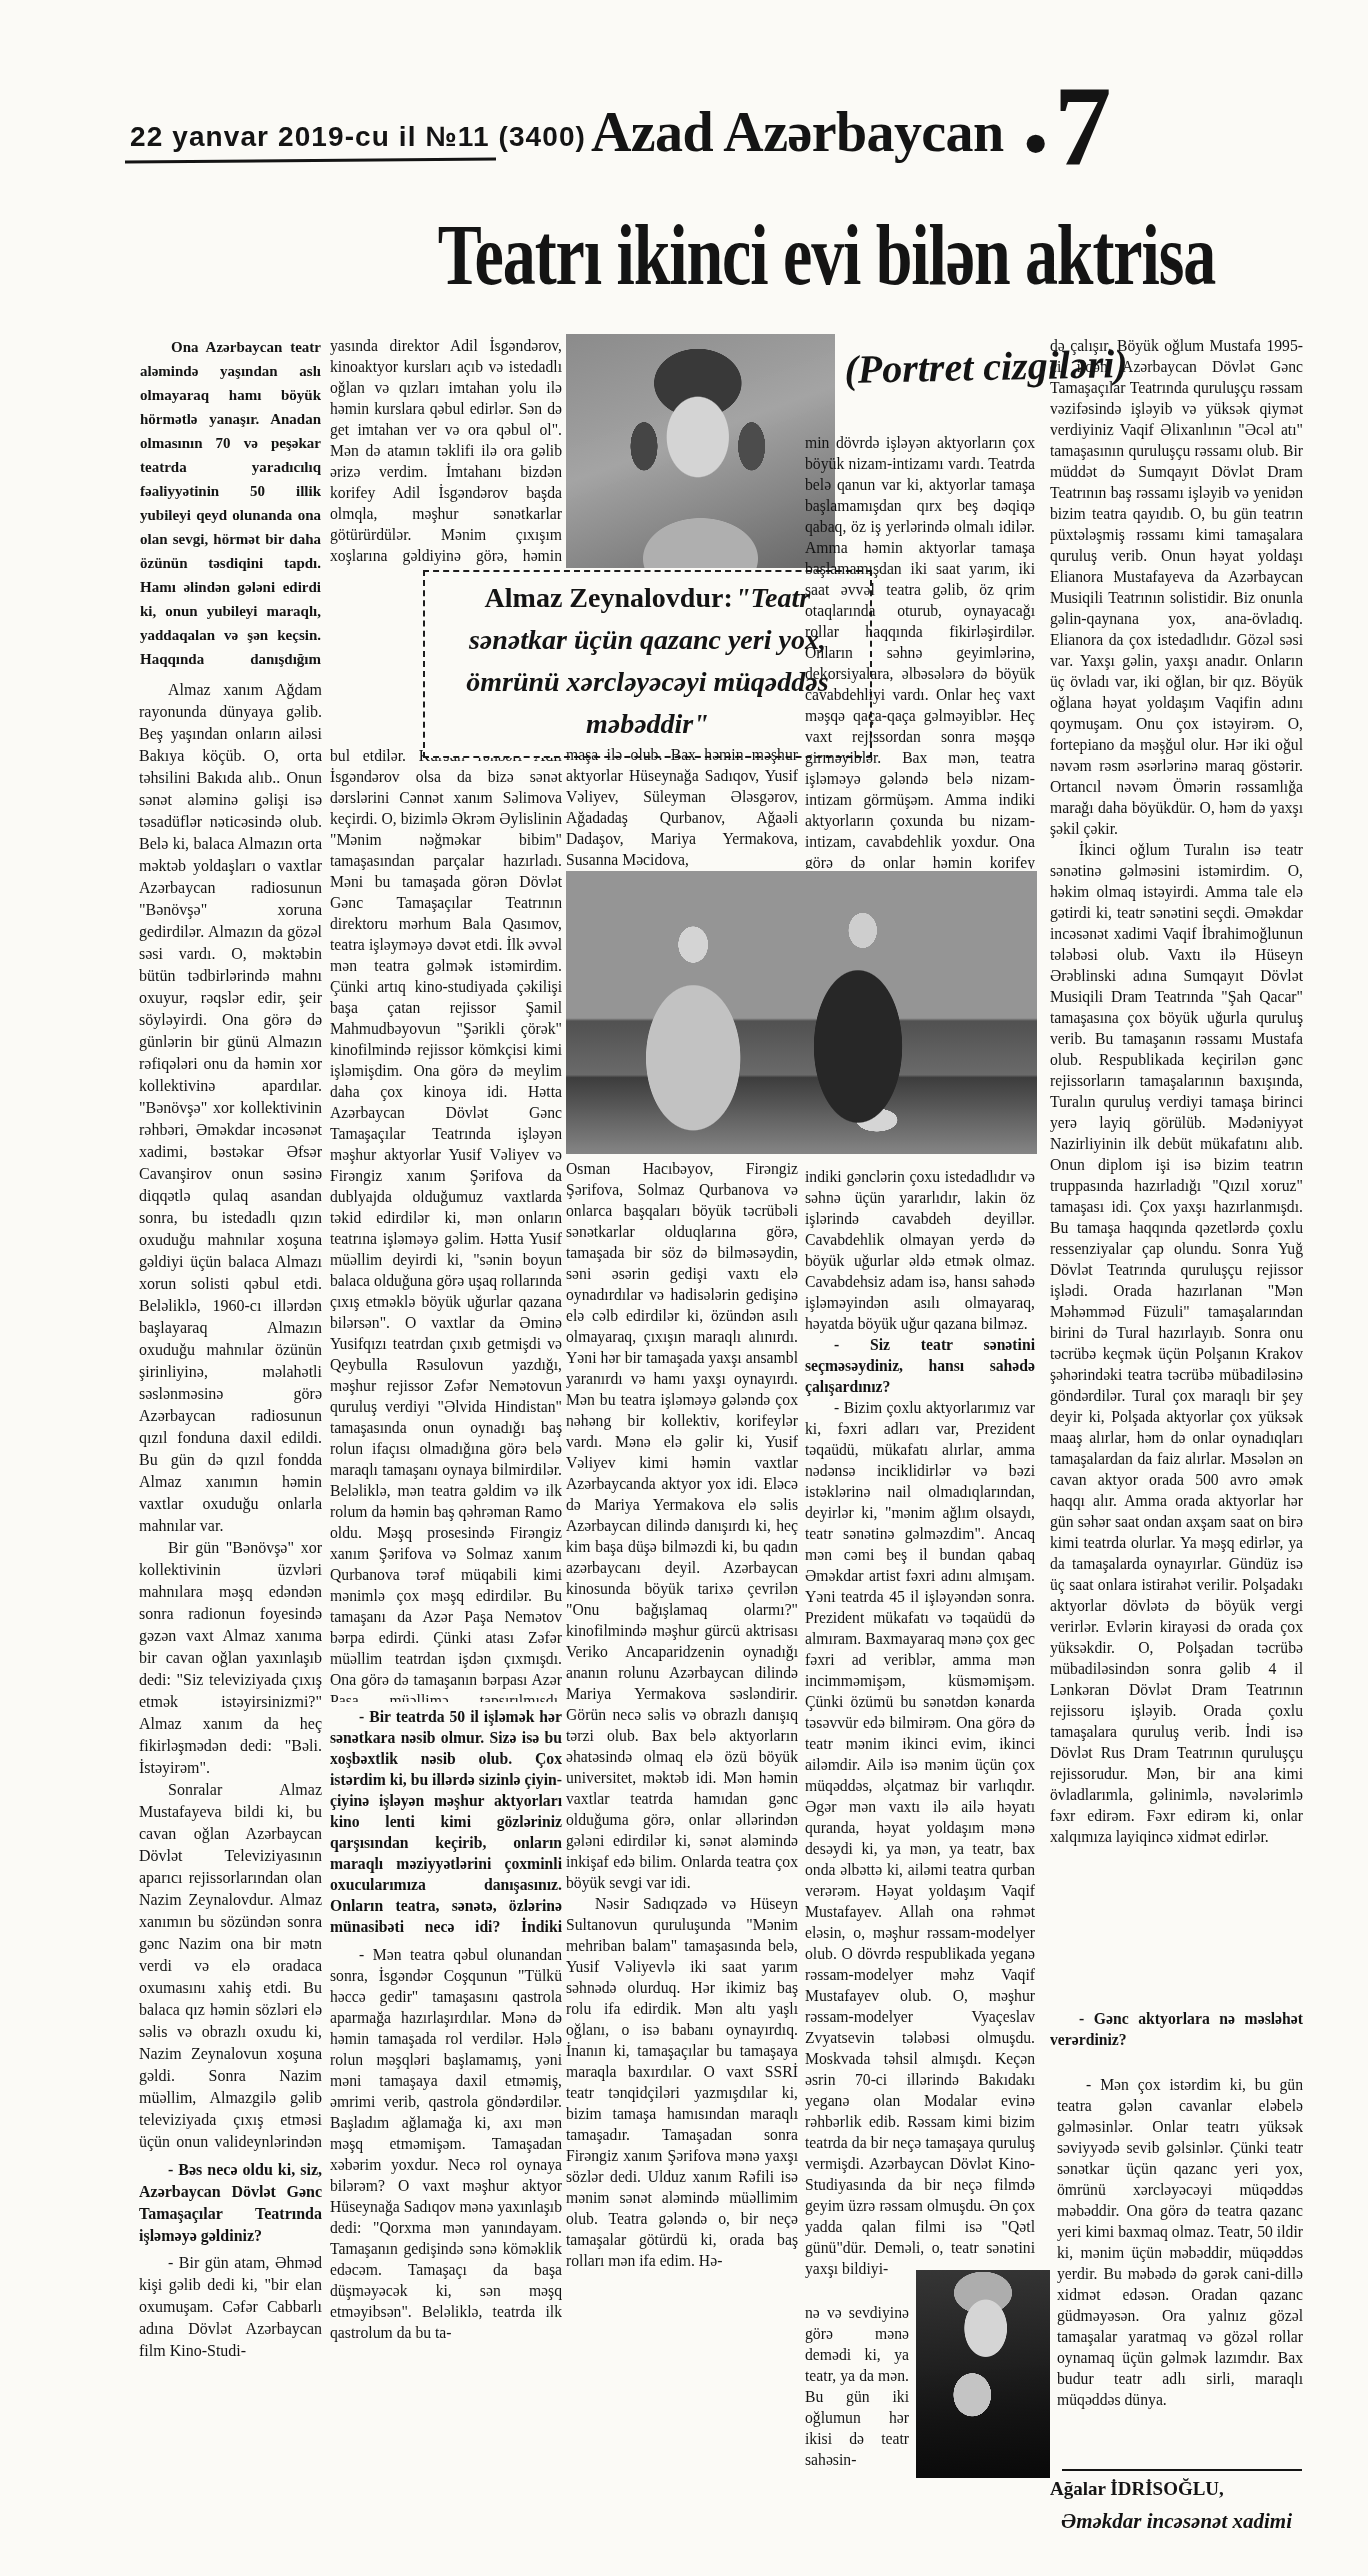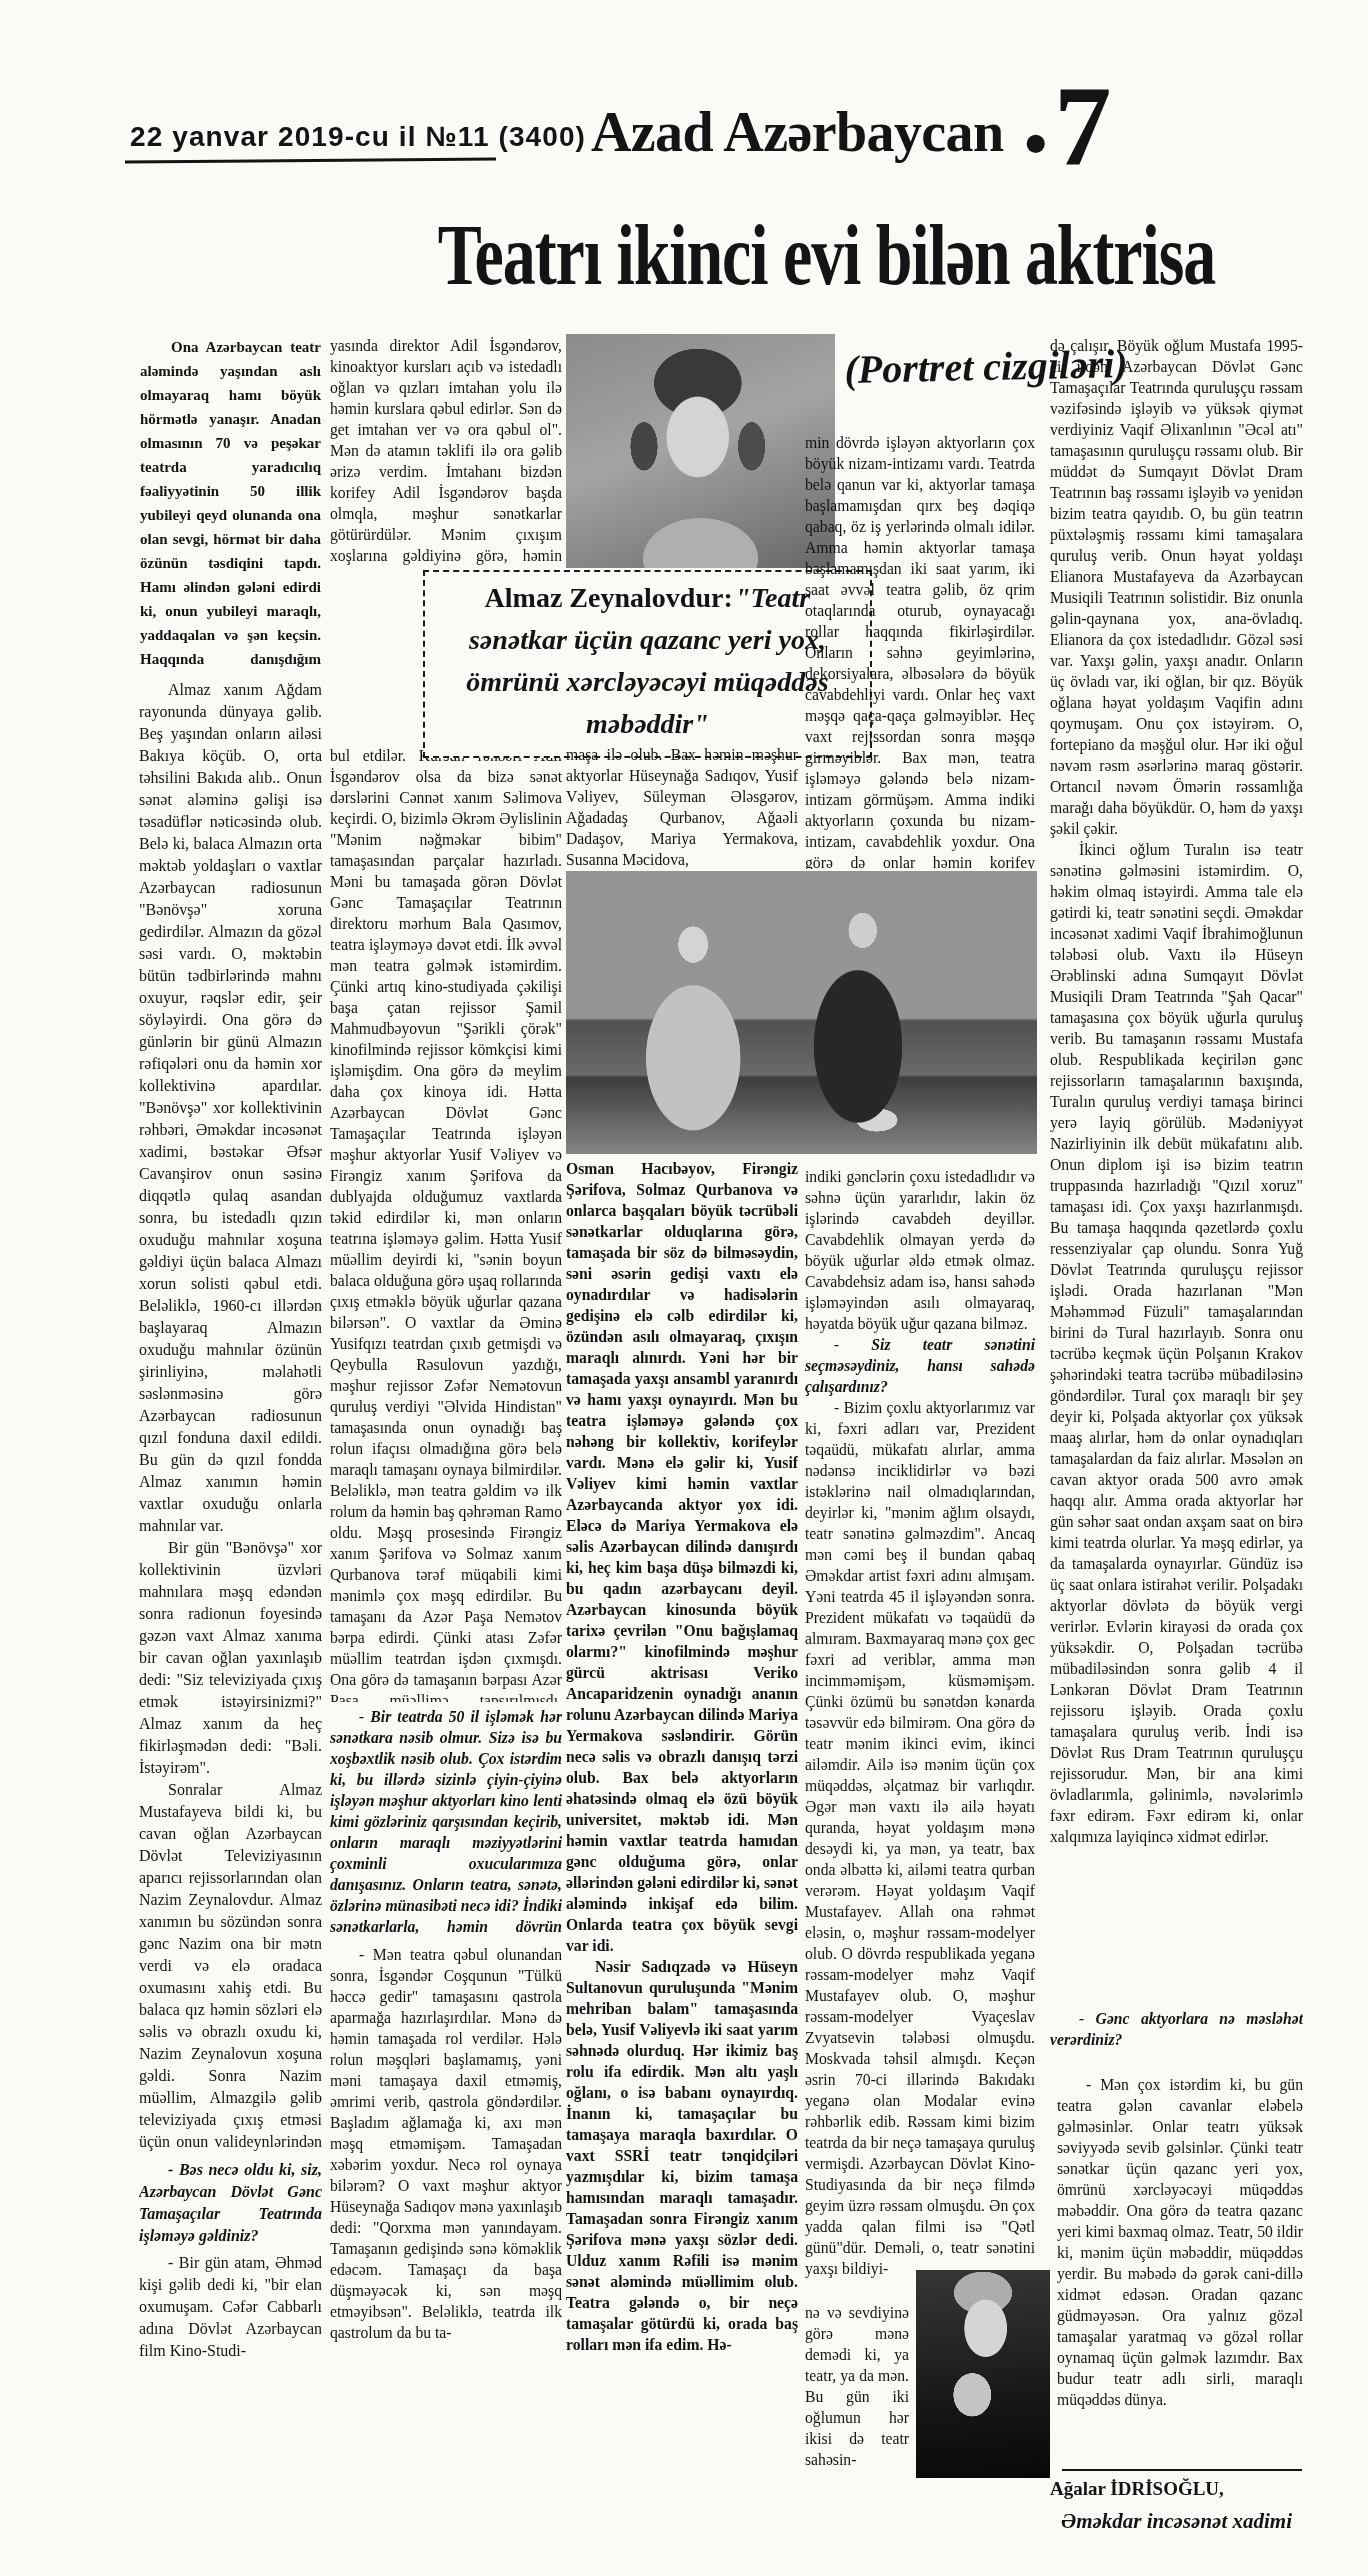--- a/index.html
+++ b/index.html
@@ -16,21 +16,21 @@
   
   .rubric{font-size:40px;font-weight:bold;font-style:italic;text-align:center;white-space:nowrap;transform:rotate(-1.2deg);}
   
   .colT{text-align:justify;overflow:hidden;}
   .colT p{margin:0;text-indent:29px;}
   .colT p.ni{text-indent:0;}
   .f28{font-size:15.7px;line-height:21px;}
   .f26{font-size:16px;line-height:22px;}
   .intro{font-weight:bold;font-size:15px;line-height:24px;text-align:justify;overflow:hidden;}
   .intro p{margin:0;text-indent:31px;}
-  .qst{font-weight:bold;font-style:italic;}
+  .qst{font-weight:bold;}
   
   .quote-box{border:2.2px dashed #1c1c1c;text-align:center;padding:7.8px 13.4px;background:#fbfaf6;}
   .quote-box .speaker{font-weight:bold;font-size:28px;}
   .quote-box .quote{font-weight:bold;font-style:italic;font-size:28px;}
   .quote-box div{line-height:36px;}
   
   .photo{filter:grayscale(1) contrast(1.03);}
   .actress{background:
     radial-gradient(51px 66px at 49% 44%, #d8d1c4 0 60%, rgba(0,0,0,0) 62%),
     radial-gradient(70px 55px at 49% 21%, #3f3a34 0 62%, rgba(0,0,0,0) 63%),
@@ -104,21 +104,21 @@
 
   <div class="abs photo actress" style="left:566px;top:334px;width:269px;height:234px;"></div>
   <div class="abs photo stage" style="left:566px;top:871px;width:471px;height:283px;"></div>
   <div class="abs photo artist" style="left:916px;top:2270px;width:134px;height:208px;"></div>
 
   <div class="abs rubric" style="left:836px;top:343px;width:300px;">(Portret cizgiləri)</div>
 
   <div class="abs colT f28" style="left:566px;top:744px;width:232px;height:126px;">
     <p class="ni">maşa ilə olub. Bax həmin məşhur aktyorlar Hüseynağa Sadıqov, Yusif Vəliyev, Süleyman Ələsgərov, Ağadadaş Qurbanov, Ağaəli Dadaşov, Mariya Yermakova, Susanna Məcidova,</p>
   </div>
-  <div class="abs colT f28" style="left:566px;top:1158px;width:232px;height:1391px;font-weight:bold;">
+  <div class="abs colT f28" style="left:566px;top:1158px;width:232px;height:1391px;">
     <p class="ni">Osman Hacıbəyov, Firəngiz Şərifova, Solmaz Qurbanova və onlarca başqaları böyük təcrübəli sənətkarlar olduqlarına görə, tamaşada bir söz də bilməsəydin, səni əsərin gedişi vaxtı elə oynadırdılar və hadisələrin gedişinə elə cəlb edirdilər ki, özündən asılı olmayaraq, çıxışın maraqlı alınırdı. Yəni hər bir tamaşada yaxşı ansambl yaranırdı və hamı yaxşı oynayırdı. Mən bu teatra işləməyə gələndə çox nəhəng bir kollektiv, korifeylər vardı. Mənə elə gəlir ki, Yusif Vəliyev kimi həmin vaxtlar Azərbaycanda aktyor yox idi. Eləcə də Mariya Yermakova elə səlis Azərbaycan dilində danışırdı ki, heç kim başa düşə bilməzdi ki, bu qadın azərbaycanı deyil. Azərbaycan kinosunda böyük tarixə çevrilən "Onu bağışlamaq olarmı?" kinofilmində məşhur gürcü aktrisası Veriko Ancaparidzenin oynadığı ananın rolunu Azərbaycan dilində Mariya Yermakova səsləndirir. Görün necə səlis və obrazlı danışıq tərzi olub. Bax belə aktyorların əhatəsində olmaq elə özü böyük universitet, məktəb idi. Mən həmin vaxtlar teatrda hamıdan gənc olduğuma görə, onlar əllərindən gələni edirdilər ki, sənət aləmində inkişaf edə bilim. Onlarda teatra çox böyük sevgi var idi.</p>
     <p>Nəsir Sadıqzadə və Hüseyn Sultanovun quruluşunda "Mənim mehriban balam" tamaşasında belə, Yusif Vəliyevlə iki saat yarım səhnədə olurduq. Hər ikimiz baş rolu ifa edirdik. Mən altı yaşlı oğlanı, o isə babanı oynayırdıq. İnanın ki, tamaşaçılar bu tamaşaya maraqla baxırdılar. O vaxt SSRİ teatr tənqidçiləri yazmışdılar ki, bizim tamaşa hamısından maraqlı tamaşadır. Tamaşadan sonra Firəngiz xanım Şərifova mənə yaxşı sözlər dedi. Ulduz xanım Rəfili isə mənim sənət aləmində müəllimim olub. Teatra gələndə o, bir neçə tamaşalar götürdü ki, orada baş rolları mən ifa edim. Hə-</p>
   </div>
 
   <div class="abs colT f28" style="left:805px;top:432px;width:230px;height:437px;">
     <p class="ni">min dövrdə işləyən aktyorların çox böyük nizam-intizamı vardı. Teatrda belə qanun var ki, aktyorlar tamaşa başlamamışdan qırx beş dəqiqə qabaq, öz iş yerlərində olmalı idilər. Amma həmin aktyorlar tamaşa başlamamışdan iki saat yarım, iki saat əvvəl teatra gəlib, öz qrim otaqlarında oturub, oynayacağı rollar haqqında fikirləşirdilər. Onların səhnə geyimlərinə, dekorsiyalara, əlbəsələrə də böyük cavabdehliyi vardı. Onlar heç vaxt məşqə qaça-qaça gəlməyiblər. Heç vaxt rejissordan sonra məşqə girməyiblər. Bax mən, teatra işləməyə gələndə belə nizam-intizam görmüşəm. Amma indiki aktyorların çoxunda bu nizam-intizam, cavabdehlik yoxdur. Ona görə də onlar həmin korifey aktyorların səviyyəsinə qalxa bilmirlər. Baxmayaraq ki,</p>
   </div>
   <div class="abs colT f28" style="left:805px;top:1158px;width:230px;height:1140px;margin-top:8px;">
     <p class="ni">indiki gənclərin çoxu istedadlıdır və səhnə üçün yararlıdır, lakin öz işlərində cavabdeh deyillər. Cavabdehlik olmayan yerdə də böyük uğurlar əldə etmək olmaz. Cavabdehsiz adam isə, hansı sahədə işləməyindən asılı olmayaraq, həyatda böyük uğur qazana bilməz.</p>
     <p class="qst">- Siz teatr sənətini seçməsəydiniz, hansı sahədə çalışardınız?</p>

